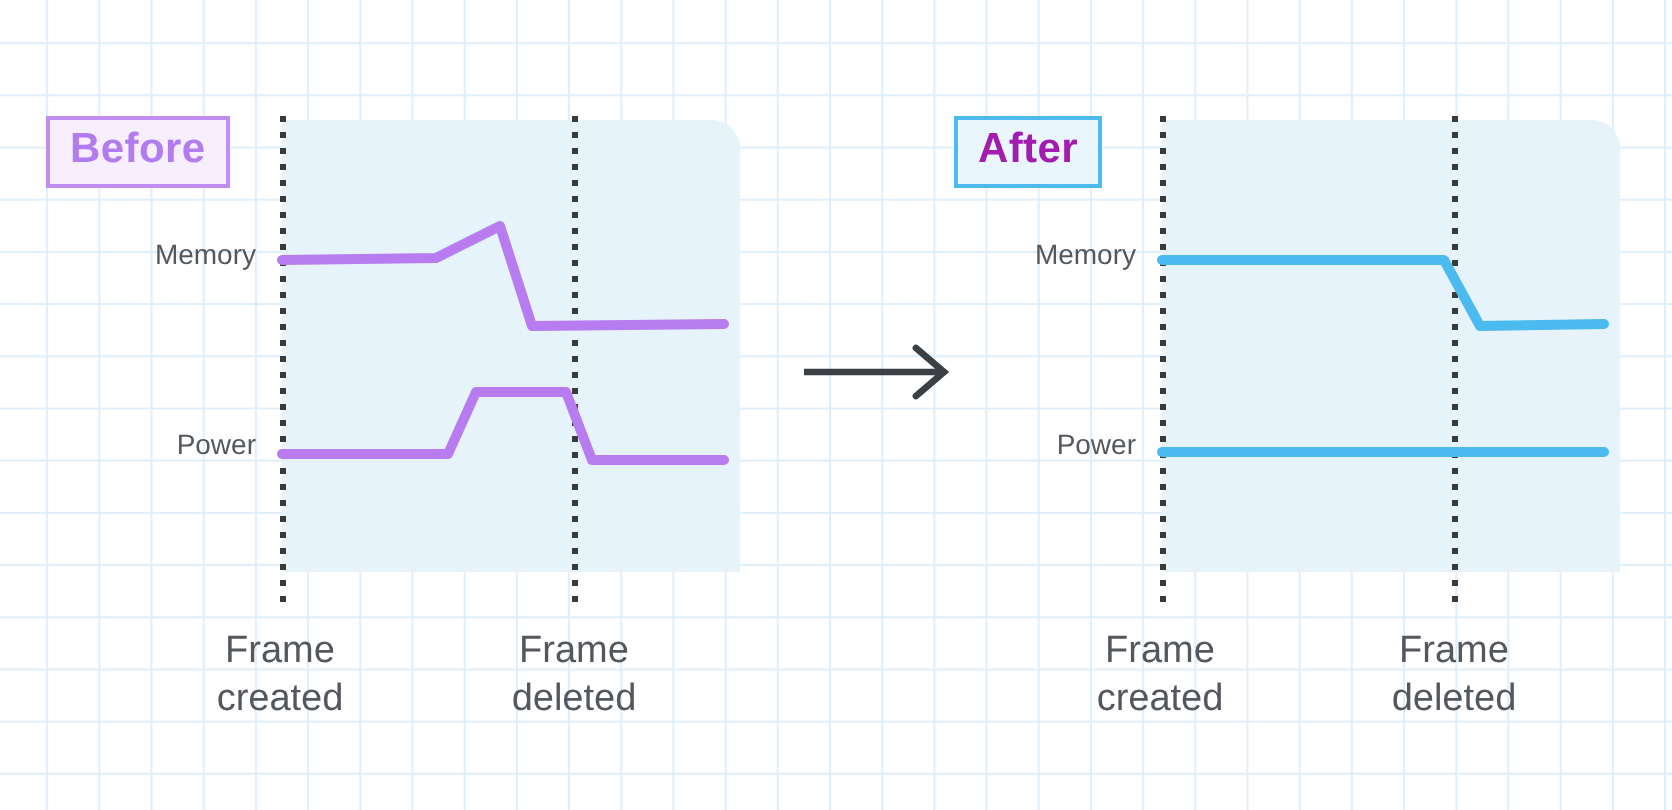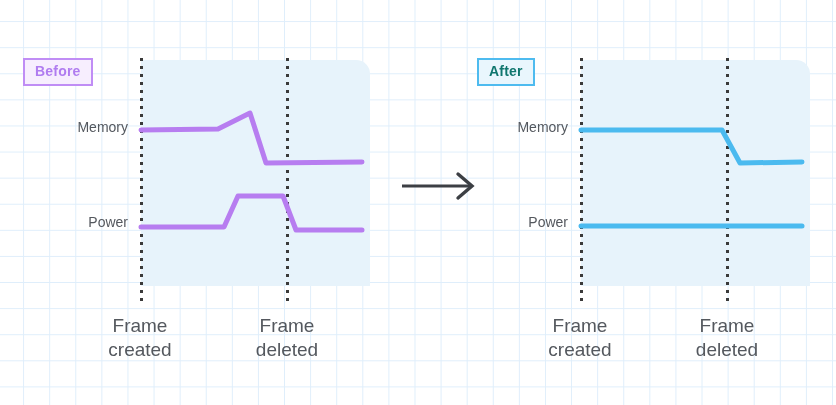--- a/index.html
+++ b/index.html
@@ -48,34 +48,34 @@
   #before-marker-created { left: 140px; }
   #before-marker-deleted { left: 286px; }
   #after-marker-created  { left: 580px; }
   #after-marker-deleted  { left: 726px; }
 
   
   .badge {
     position: absolute;
     box-sizing: border-box;
     padding: 3px 10px 5px 10px;
-    font-size: 14px;
+    font-size: 21px;
     font-weight: bold;
     letter-spacing: 0.2px;
     line-height: 1.15;
   }
   #badge-before {
     left: 23px; top: 58px;
     color: #b07cf0;
     background: #f7eefe;
     border: 2px solid #c08df5;
   }
   #badge-after {
     left: 477px; top: 58px;
-    color: #0f766e;
+    color: #a21caf;
     background: #e9f6fd;
     border: 2px solid #4ebbef;
   }
 
   
   .series-label {
     position: absolute;
     font-size: 14px;
     color: #54585e;
     text-align: right;

